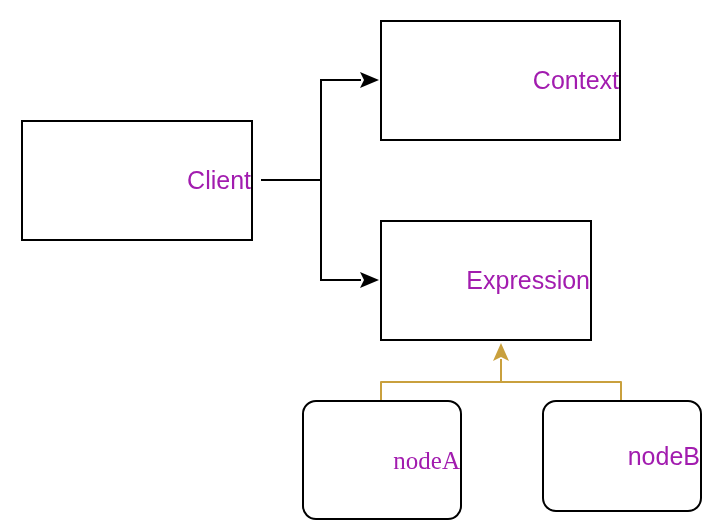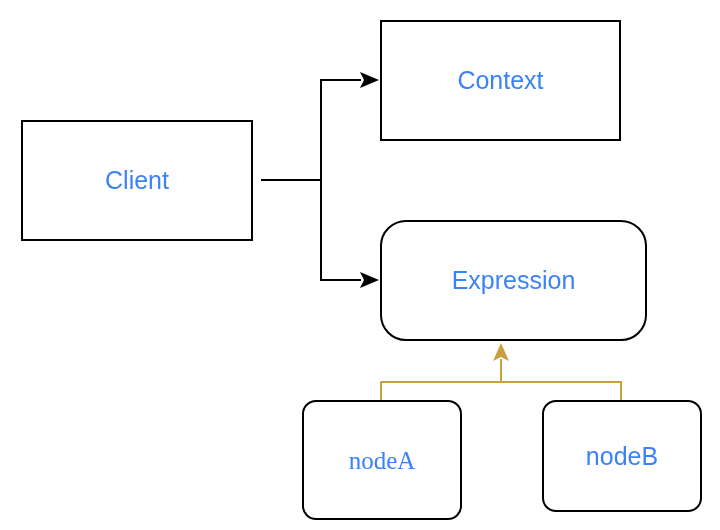--- a/index.html
+++ b/index.html
@@ -22,31 +22,31 @@
     width: 720px;
     height: 530px;
   }
   .node {
     position: absolute;
     box-sizing: border-box;
     border: 2px solid #000000;
     background: #ffffff;
     display: flex;
     align-items: center;
-    justify-content: center;
+    justify-content: flex-end;
     font-size: 25px;
-    color: #3b82f6;
+    color: #a21caf;
     line-height: 1;
   }
   .node.rounded {
     border-radius: 14px;
   }
   #node-client     { left: 21px;  top: 120px; width: 232px; height: 121px; }
   #node-context    { left: 380px; top: 20px;  width: 241px; height: 121px; }
-  #node-expression { left: 380px; top: 220px; width: 267px; height: 121px; border-radius: 26px; }
+  #node-expression { left: 380px; top: 220px; width: 212px; height: 121px; }
   #node-nodeA      { left: 302px; top: 400px; width: 160px; height: 120px; font-family: Liberation Serif, serif; }
   #node-nodeB      { left: 542px; top: 400px; width: 160px; height: 112px; }
 </style>
 </head>
 <body>
 
 <div class="canvas">
 
   <svg class="edges-layer" viewBox="0 0 720 530" xmlns="http://www.w3.org/2000/svg">
 

